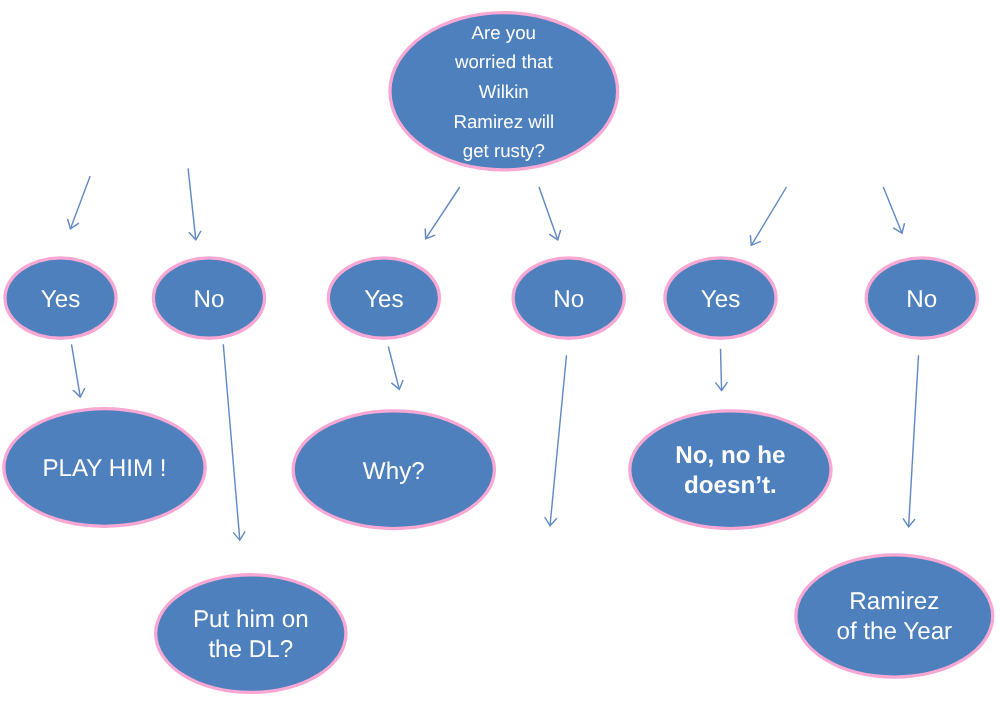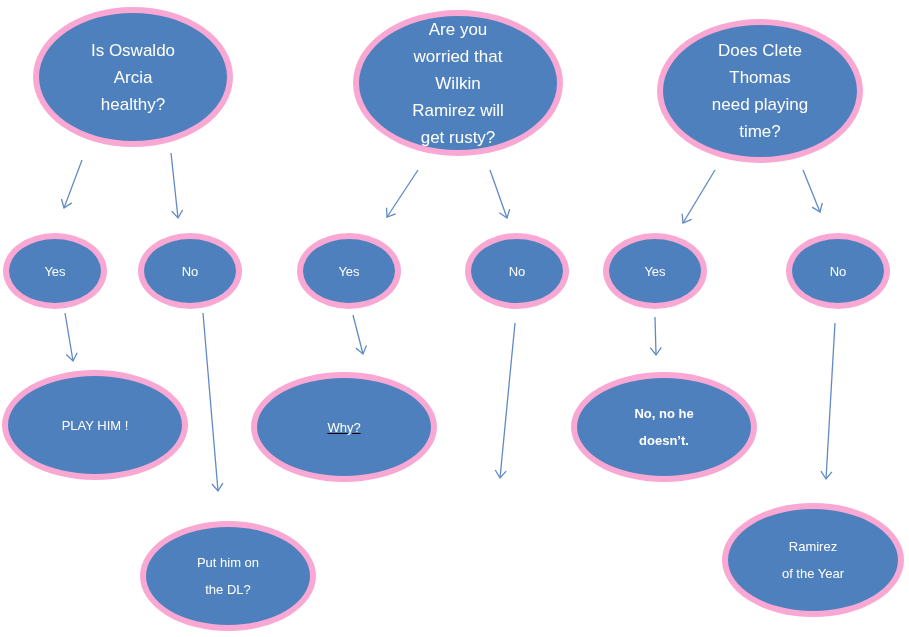--- a/index.html
+++ b/index.html
@@ -18,31 +18,31 @@
   #arrow-layer {
     position: absolute;
     left: 0; top: 0;
     width: 909px; height: 637px;
     pointer-events: none;
   }
   .node {
     position: absolute;
     box-sizing: border-box;
     background: #4e80bd;
-    border: 6px solid #f9a8d4;
+    border: 3px solid #f9a8d4;
     border-radius: 50%;
     display: flex;
     align-items: center;
     justify-content: center;
     text-align: center;
   }
   .node .label {
     color: #ffffff;
     white-space: pre-line;
-    font-size: 13px;
+    font-size: 22px;
     line-height: 27px;
   }
   .node.question .label {
     font-size: 17px;
     line-height: 27px;
   }
 </style>
 </head>
 <body>
 
@@ -63,25 +63,20 @@
       <line x1="490" y1="170" x2="507" y2="218" marker-end="url(#ah)"></line>
       <line x1="353" y1="315" x2="363" y2="354" marker-end="url(#ah)"></line>
       <line x1="515" y1="323" x2="500" y2="478" marker-end="url(#ah)"></line>
       <line x1="715" y1="170" x2="683" y2="223" marker-end="url(#ah)"></line>
       <line x1="803" y1="170" x2="820" y2="212" marker-end="url(#ah)"></line>
       <line x1="655" y1="317" x2="656" y2="355" marker-end="url(#ah)"></line>
       <line x1="835" y1="323" x2="826" y2="479" marker-end="url(#ah)"></line>
     </g>
   </svg>
 
-  <div class="node question" style="left:33px; top:7px; width:200px; height:140px;">
-    <span class="label">Is Oswaldo
-Arcia
-healthy?</span>
-  </div>
   <div class="node" style="left:3px; top:233px; width:104px; height:76px;">
     <span class="label">Yes</span>
   </div>
   <div class="node" style="left:138px; top:233px; width:104px; height:76px;">
     <span class="label">No</span>
   </div>
   <div class="node" style="left:2px; top:370px; width:186px; height:110px;">
     <span class="label">PLAY HIM !</span>
   </div>
   <div class="node" style="left:140px; top:521px; width:176px; height:110px;">
@@ -95,30 +90,24 @@
 Wilkin
 Ramirez will
 get rusty?</span>
   </div>
   <div class="node" style="left:297px; top:233px; width:104px; height:76px;">
     <span class="label">Yes</span>
   </div>
   <div class="node" style="left:465px; top:233px; width:104px; height:76px;">
     <span class="label">No</span>
   </div>
-  <div class="node" style="left:251px; top:372px; width:186px; height:110px;text-decoration:underline;">
+  <div class="node" style="left:265px; top:372px; width:186px; height:110px;">
     <span class="label">Why?</span>
   </div>
 
-  <div class="node question" style="left:657px; top:19px; width:206px; height:144px;">
-    <span class="label">Does Clete
-Thomas
-need playing
-time?</span>
-  </div>
   <div class="node" style="left:603px; top:233px; width:104px; height:76px;">
     <span class="label">Yes</span>
   </div>
   <div class="node" style="left:786px; top:233px; width:104px; height:76px;">
     <span class="label">No</span>
   </div>
   <div class="node" style="left:571px; top:372px; width:186px; height:110px;font-weight:bold;">
     <span class="label">No, no he
 doesn’t.</span>
   </div>

